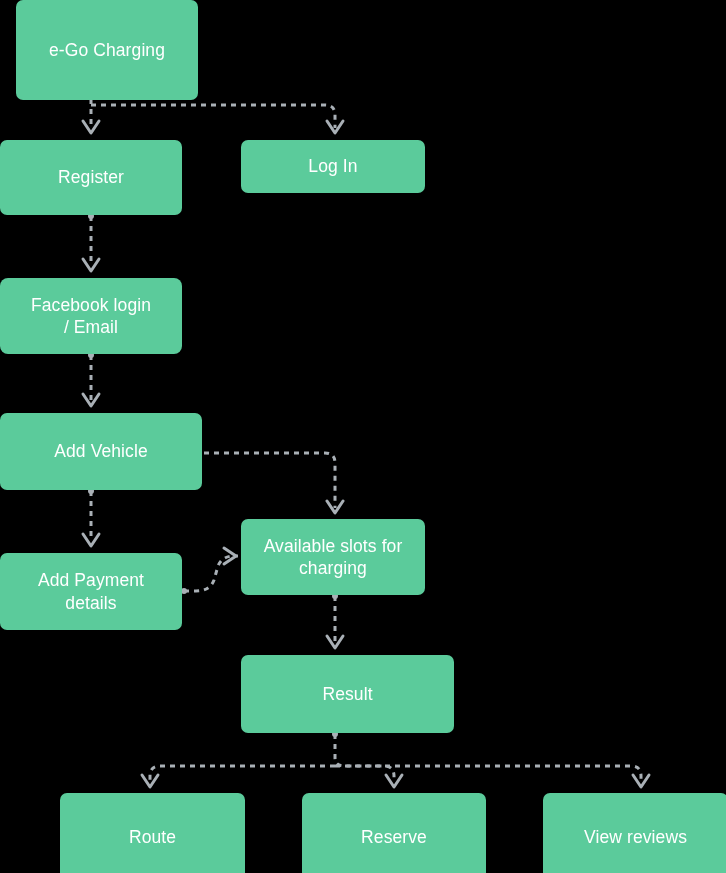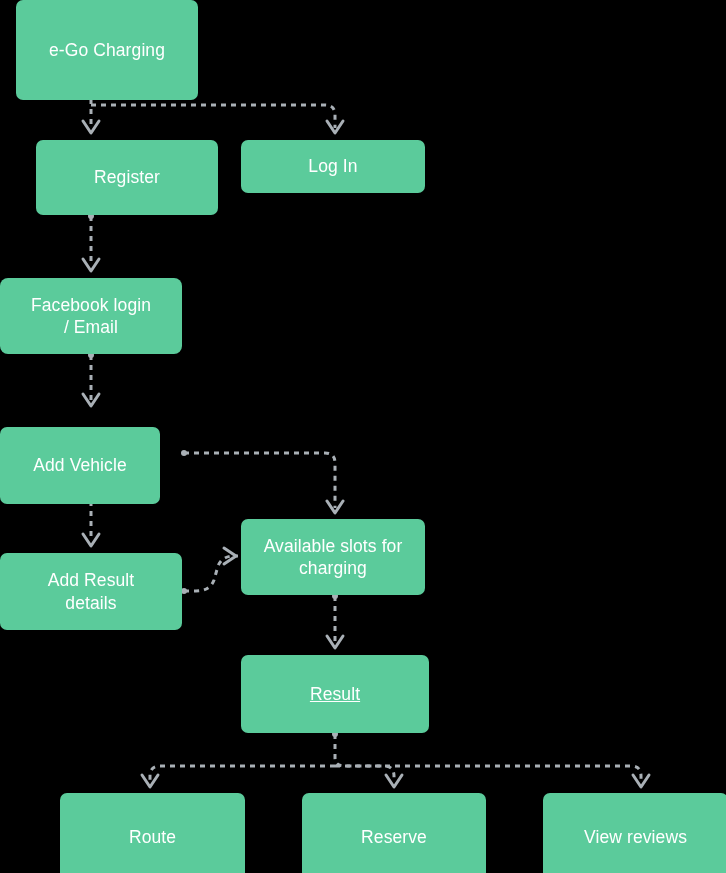--- a/index.html
+++ b/index.html
@@ -127,27 +127,27 @@
     </g>
 
     <g>
       <path class="edge-path" d="M335,766 L631,766 Q641,766 641,776 L641,782"></path>
       <path class="edge-head" d="M633,775 L641,787 L649,775"></path>
     </g>
 
   </svg>
 
   <div class="node" style="left:16px;   top:0px;   width:182px; height:100px;">e-Go Charging</div>
-  <div class="node" style="left:0px;   top:140px; width:182px; height:75px;margin-left:36px;">Register</div>
+  <div class="node" style="left:0px;   top:140px; width:182px; height:75px;">Register</div>
   <div class="node" style="left:241px; top:140px; width:184px; height:53px;">Log In</div>
   <div class="node" style="left:0px;   top:278px; width:182px; height:76px;border-radius:8px;">Facebook login
 / Email</div>
-  <div class="node" style="left:0px;   top:413px; width:160px; height:77px;margin-top:14px;">Add Vehicle</div>
-  <div class="node" style="left:0px;   top:553px; width:182px; height:77px;">Add Result
+  <div class="node" style="left:0px;   top:413px; width:202px; height:77px;">Add Vehicle</div>
+  <div class="node" style="left:0px;   top:553px; width:182px; height:77px;">Add Payment
 details</div>
   <div class="node" style="left:241px; top:519px; width:184px; height:76px;">Available slots for
 charging</div>
-  <div class="node" style="left:241px; top:655px; width:188px; height:78px;text-decoration:underline;">Result</div>
+  <div class="node" style="left:241px; top:655px; width:213px; height:78px;">Result</div>
   <div class="node" style="left:60px;  top:793px; width:185px; height:88px;">Route</div>
   <div class="node" style="left:302px; top:793px; width:184px; height:88px;">Reserve</div>
   <div class="node" style="left:543px; top:793px; width:185px; height:88px;">View reviews</div>
 
 </div>
 
 </body></html>

